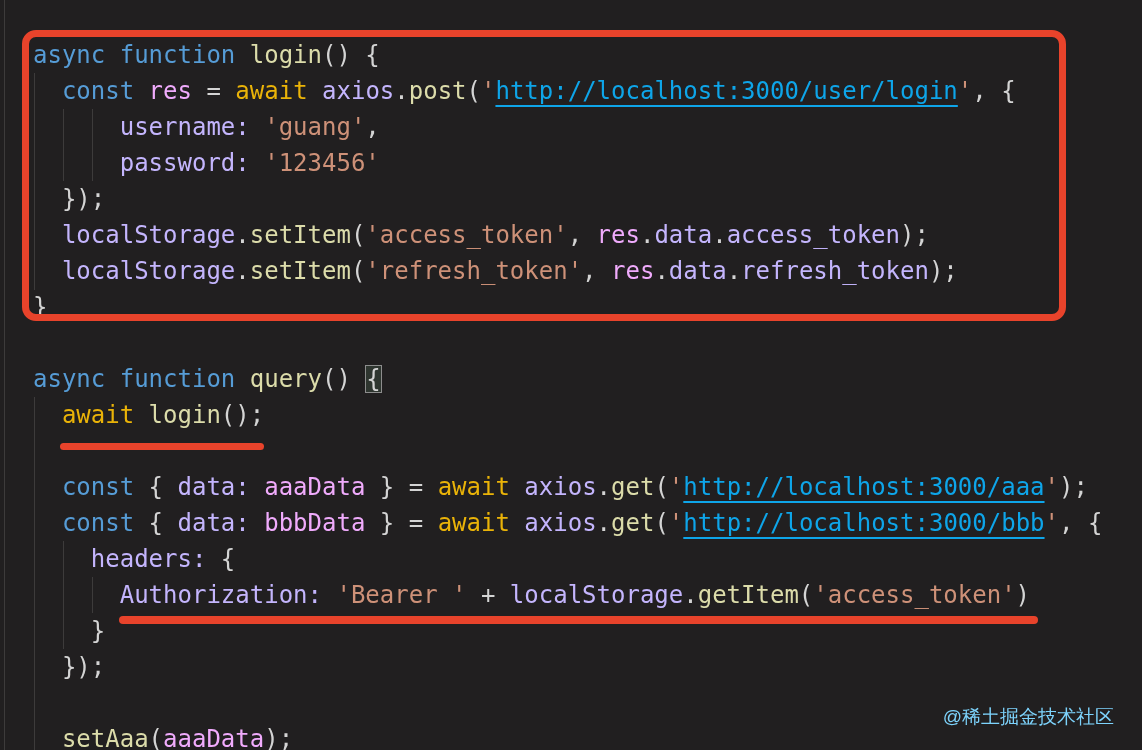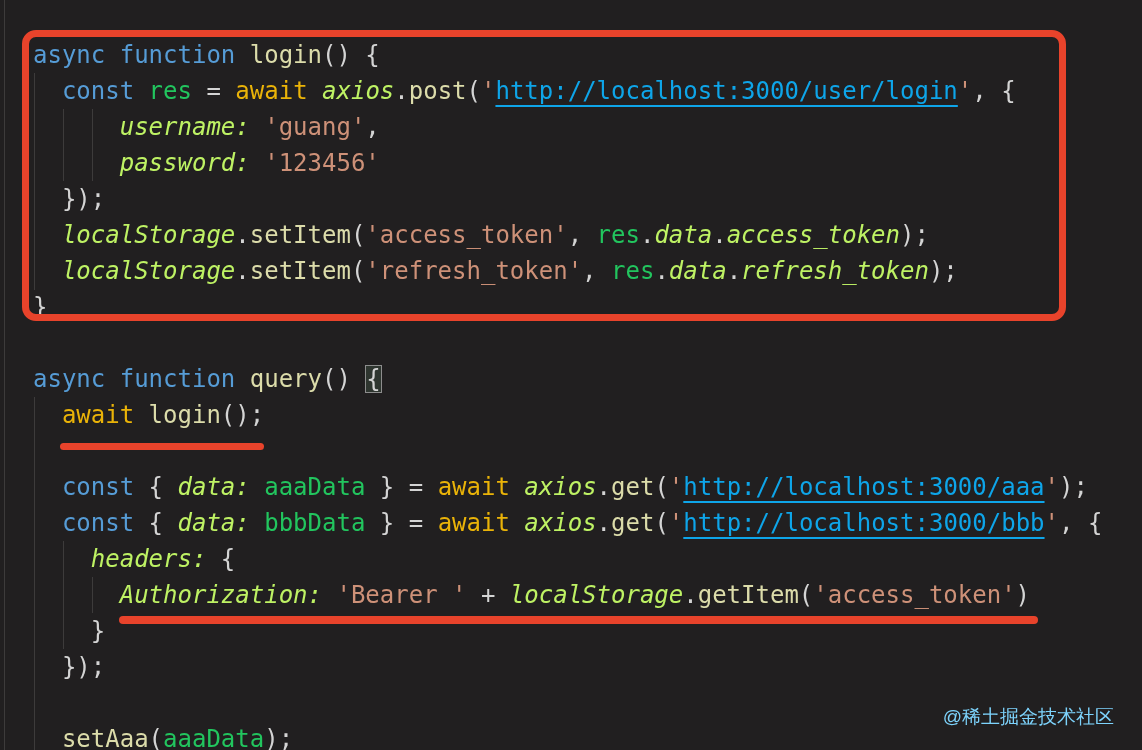--- a/index.html
+++ b/index.html
@@ -17,22 +17,22 @@
   }
   .code{
     position:absolute;left:0;top:37px;width:1142px;
     padding-left:33px;box-sizing:border-box;
     font-size:24px;white-space:pre;
   }
   .code-line{height:36px;line-height:36px;}
   .tok-k{color:#569CD6;}
   .tok-c{color:#eab308;}
   .tok-f{color:#DCDCAA;}
-  .tok-v{color:#bef264;font-style:italic;}
-  .tok-cv{color:#22c55e;}
+  .tok-v{color:#c4b5fd;}
+  .tok-cv{color:#f0abfc;}
   .tok-s{color:#CE9178;}
   .tok-u{color:#0ea5e9;text-decoration:underline;text-decoration-thickness:2px;text-underline-offset:6px;}
   .tok-p{color:#D4D4D4;}
   .tok-b{
     color:#D4D4D4;
     box-shadow:inset 0 0 0 1px #8d8d8d;
     background:rgba(106,154,118,0.18);
     padding:0 1px;
   }
   .anno{position:absolute;pointer-events:none;}

